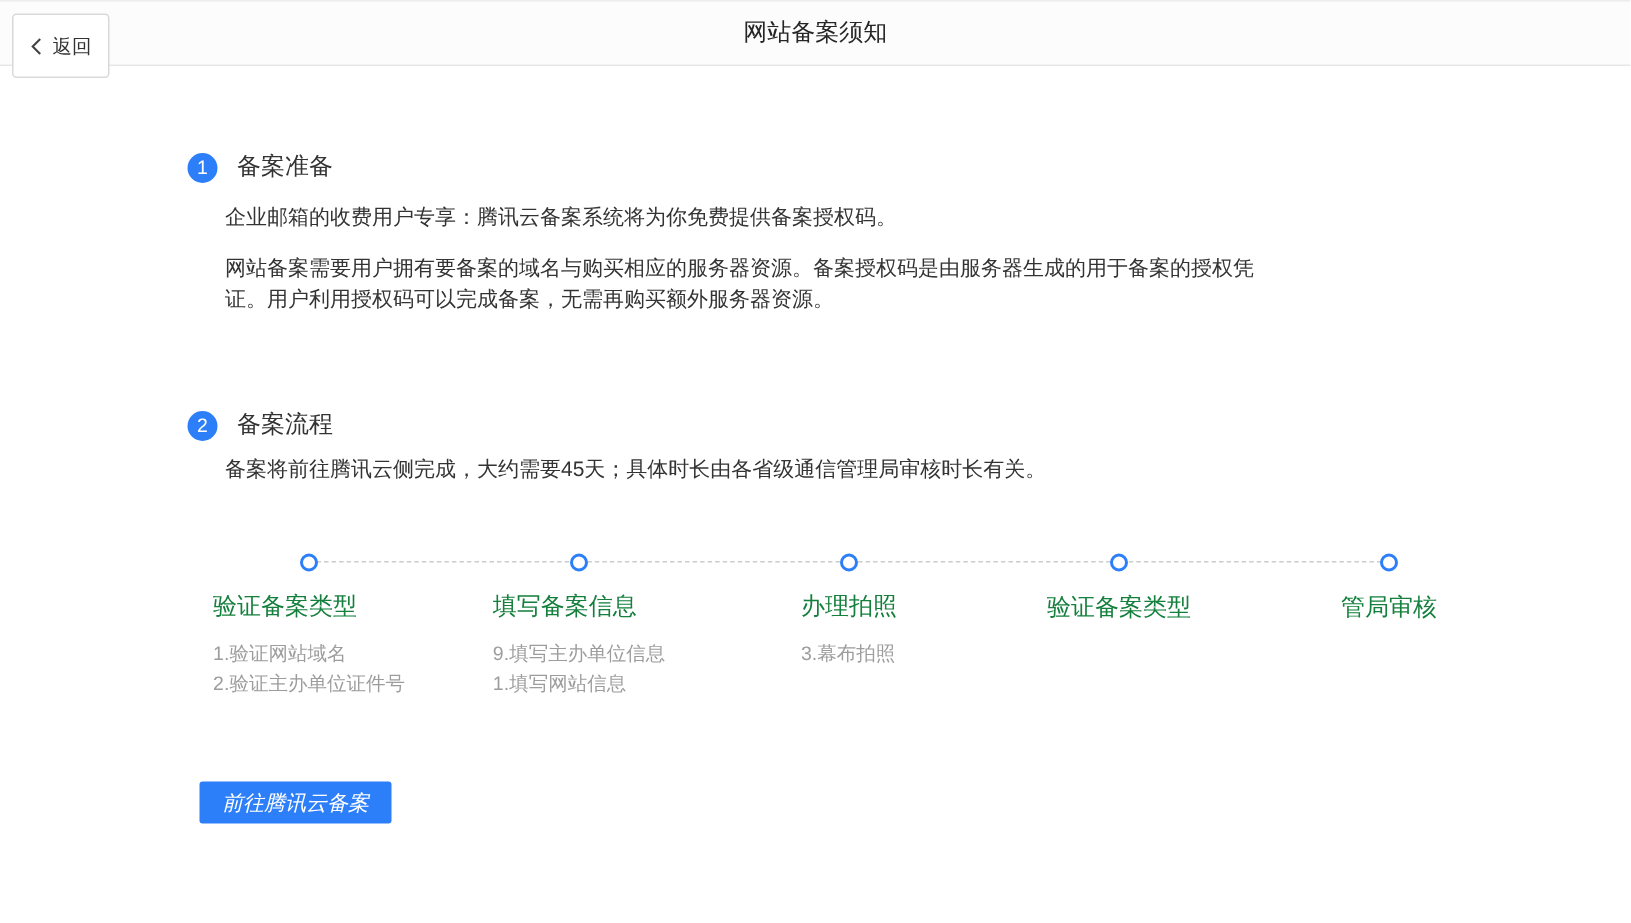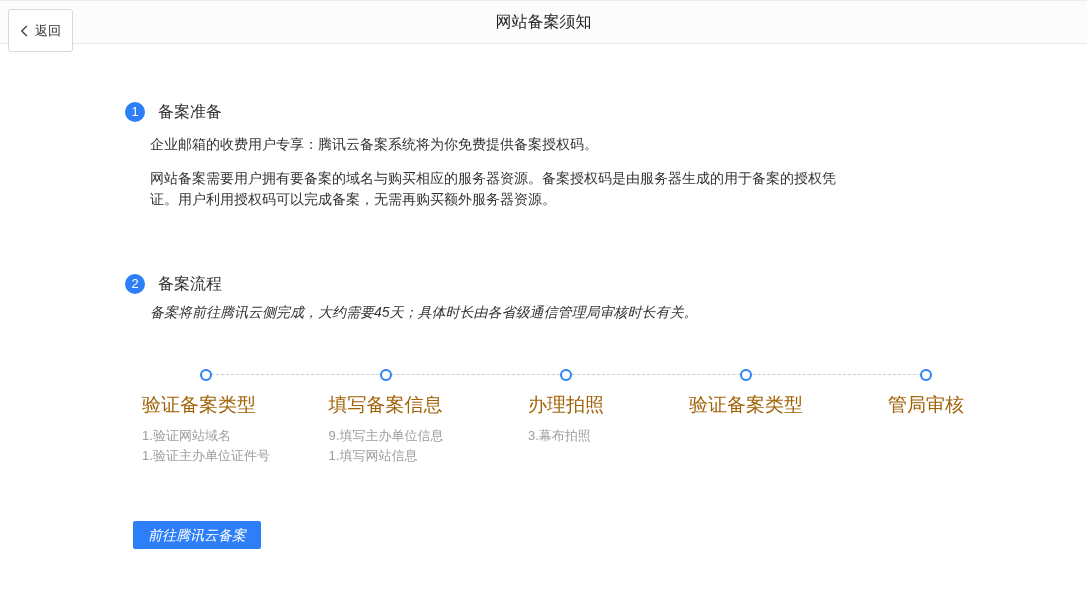--- a/index.html
+++ b/index.html
@@ -83,21 +83,20 @@
     font-size: 14px;
     line-height: 21px;
     color: #333333;
     width: 698px;
   }
   .process-paragraph {
     margin-top: 8px;
     font-size: 14px;
     line-height: 21px;
     color: #333333;
-    font-style: italic;
   }
 
   
   .timeline {
     width: 900px;
     margin-left: -34px;
     margin-top: 46px;
   }
   .dots-row { position: relative; height: 12px; }
   .track {
@@ -112,23 +111,23 @@
     width: 12px; height: 12px;
     border: 2px solid var(--accent, #2d7ff9);
     border-radius: 50%;
     background: #ffffff;
     z-index: 1;
   }
   .steps { display: flex; margin-top: 16px; }
   .step-col { flex: 1; text-align: center; }
   .step-inner { display: inline-block; text-align: left; }
   .step-label {
-    font-size: 19px;
+    font-size: 16px;
     line-height: 16px;
-    color: #a16207;
+    color: #15803d;
     white-space: nowrap;
   }
   .step-items { margin-top: 13px; }
   .step-item {
     font-size: 13px;
     line-height: 20px;
     color: #9d9d9d;
     white-space: nowrap;
   }
 
@@ -195,21 +194,21 @@
               <div class="dot"></div>
             </div>
             <div class="dot-cell">
               <div class="dot"></div>
             </div>
           </div>
       </div>
       <div class="steps">
           <div class="step-col"><div class="step-inner"><div class="step-label">验证备案类型</div><div class="step-items">
                 <div class="step-item">1.验证网站域名</div>
-                <div class="step-item">1.验证主办单位证件号</div>
+                <div class="step-item">2.验证主办单位证件号</div>
               </div></div></div>
           <div class="step-col"><div class="step-inner"><div class="step-label">填写备案信息</div><div class="step-items">
                 <div class="step-item">9.填写主办单位信息</div>
                 <div class="step-item">1.填写网站信息</div>
               </div></div></div>
           <div class="step-col"><div class="step-inner"><div class="step-label">办理拍照</div><div class="step-items">
                 <div class="step-item">3.幕布拍照</div>
               </div></div></div>
           <div class="step-col"><div class="step-inner"><div class="step-label">验证备案类型</div></div></div>
           <div class="step-col"><div class="step-inner"><div class="step-label">管局审核</div></div></div>

